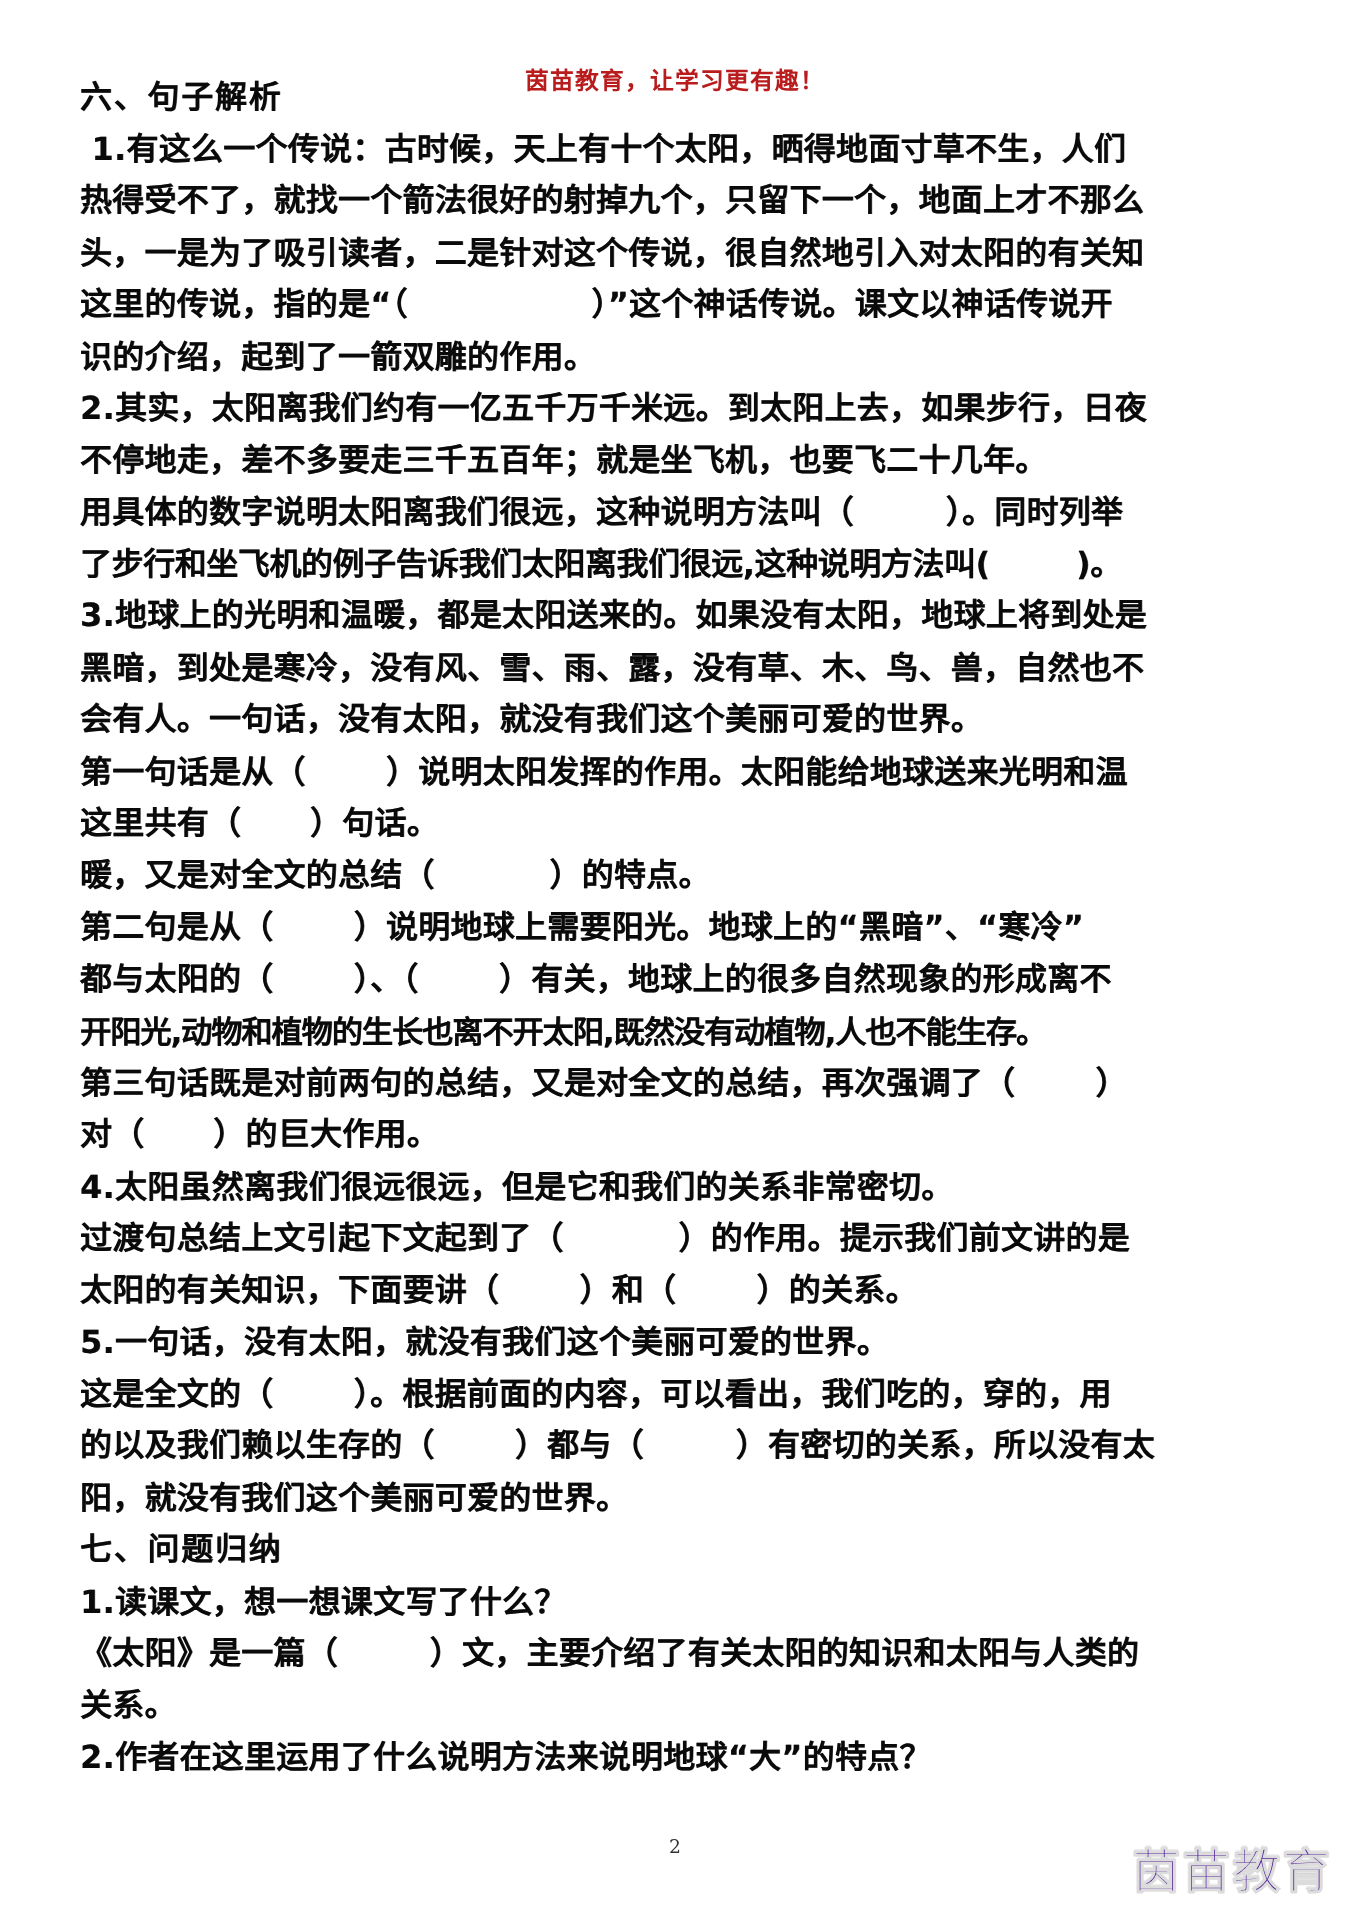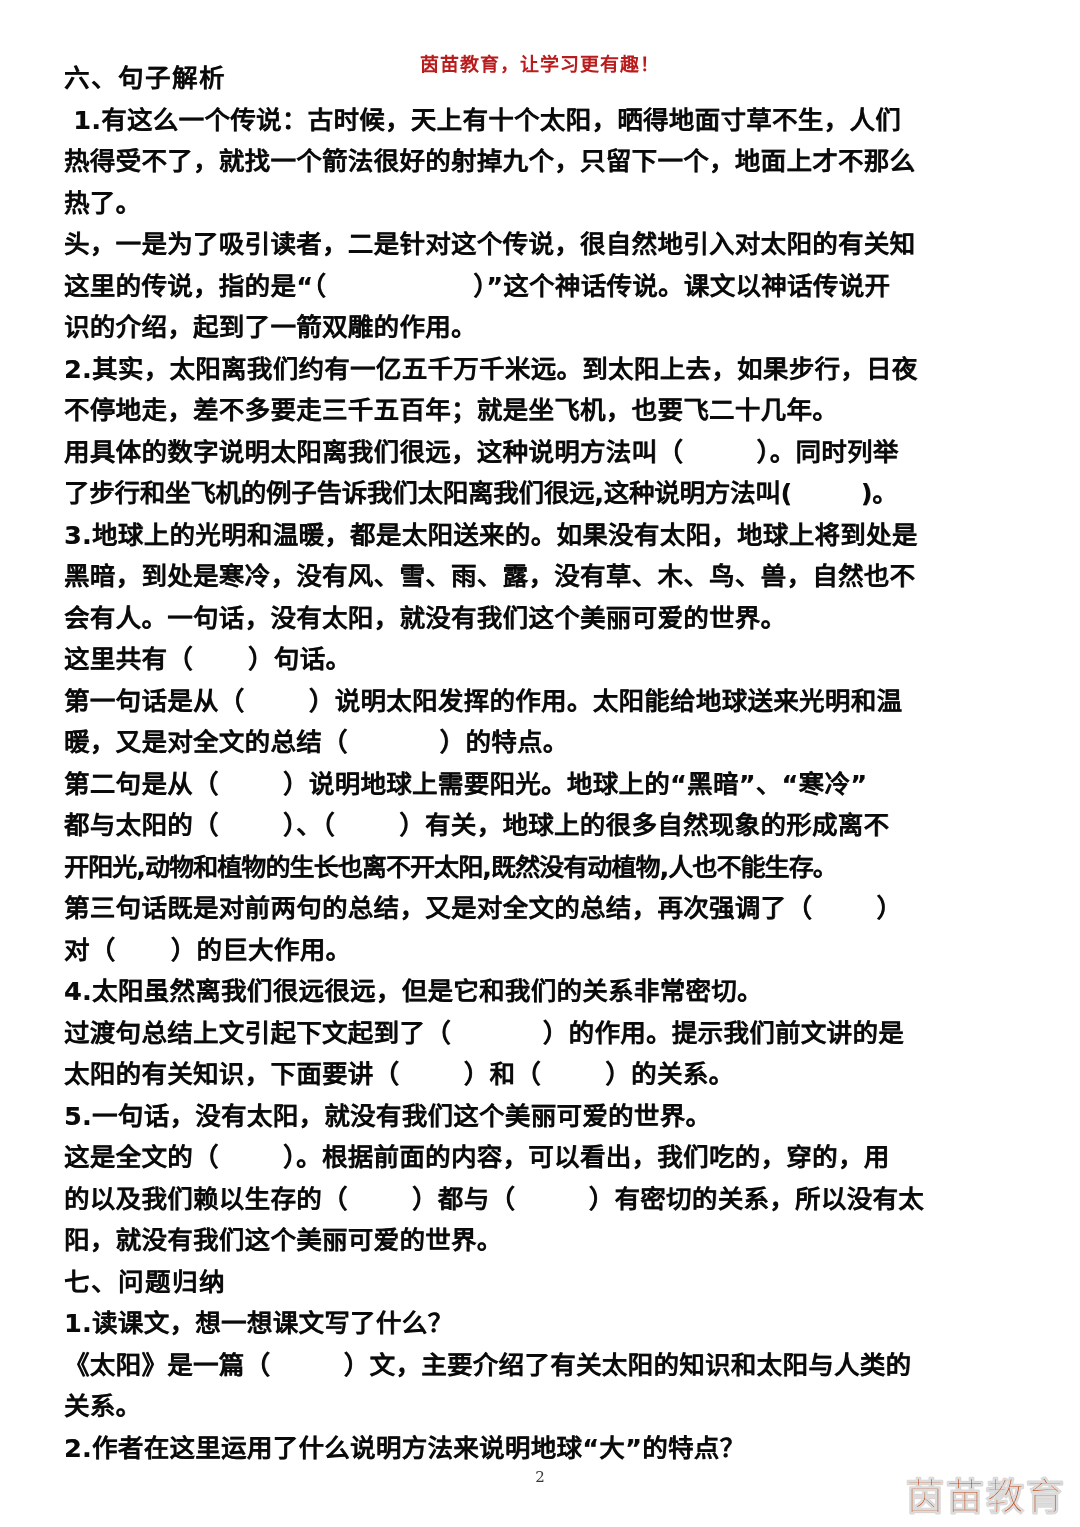--- a/index.html
+++ b/index.html
@@ -81,21 +81,21 @@
     color: #333333;
   }
 
   .watermark {
     position: absolute;
     right: 14px;
     top: 1466px;
     font-size: 38px;
     font-weight: 700;
     letter-spacing: 2px;
-    color: #c2410c;
+    color: #4c1d95;
     -webkit-text-stroke: 1px #dcdcdc;
     text-shadow:
       0 1px 0 #e8e8e8,
       1px 0 0 #e6e6e6,
       -1px 0 0 #e6e6e6,
       0 -1px 0 #ececec;
     font-family: "DejaVu Sans", "Liberation Sans", sans-serif;
     user-select: none;
   }
 </style>
@@ -105,33 +105,32 @@
 <div class="page">
 
   <div class="page-header">茵苗教育，让学习更有趣！</div>
 
   <div class="doc-body">
 
     <div class="line heading">六、句子解析</div>
 
     <div class="line"> 1.有这么一个传说：古时候，天上有十个太阳，晒得地面寸草不生，人们</div>
     <div class="line">热得受不了，就找一个箭法很好的射掉九个，只留下一个，地面上才不那么</div>
-    <div class="line">热了。</div>
     <div class="line">头，一是为了吸引读者，二是针对这个传说，很自然地引入对太阳的有关知</div>
     <div class="line">这里的传说，指的是“（                ）”这个神话传说。课文以神话传说开</div>
     <div class="line">识的介绍，起到了一箭双雕的作用。</div>
     <div class="line">2.其实，太阳离我们约有一亿五千万千米远。到太阳上去，如果步行，日夜</div>
     <div class="line">不停地走，差不多要走三千五百年；就是坐飞机，也要飞二十几年。</div>
     <div class="line">用具体的数字说明太阳离我们很远，这种说明方法叫（        ）。同时列举</div>
     <div class="line tight">了步行和坐飞机的例子告诉我们太阳离我们很远,这种说明方法叫(        )。</div>
     <div class="line">3.地球上的光明和温暖，都是太阳送来的。如果没有太阳，地球上将到处是</div>
     <div class="line">黑暗，到处是寒冷，没有风、雪、雨、露，没有草、木、鸟、兽，自然也不</div>
     <div class="line">会有人。一句话，没有太阳，就没有我们这个美丽可爱的世界。</div>
+    <div class="line">第一句话是从（       ）说明太阳发挥的作用。太阳能给地球送来光明和温</div>
     <div class="line">这里共有（      ）句话。</div>
-    <div class="line">第一句话是从（       ）说明太阳发挥的作用。太阳能给地球送来光明和温</div>
     <div class="line">暖，又是对全文的总结（          ）的特点。</div>
     <div class="line">第二句是从（       ）说明地球上需要阳光。地球上的“黑暗”、“寒冷”</div>
     <div class="line">都与太阳的（       ）、（       ）有关，地球上的很多自然现象的形成离不</div>
     <div class="line extra-tight">开阳光,动物和植物的生长也离不开太阳,既然没有动植物,人也不能生存。</div>
     <div class="line">第三句话既是对前两句的总结，又是对全文的总结，再次强调了（       ）</div>
     <div class="line">对（      ）的巨大作用。</div>
     <div class="line">4.太阳虽然离我们很远很远，但是它和我们的关系非常密切。</div>
     <div class="line">过渡句总结上文引起下文起到了（          ）的作用。提示我们前文讲的是</div>
     <div class="line">太阳的有关知识，下面要讲（       ）和（       ）的关系。</div>
     <div class="line">5.一句话，没有太阳，就没有我们这个美丽可爱的世界。</div>

